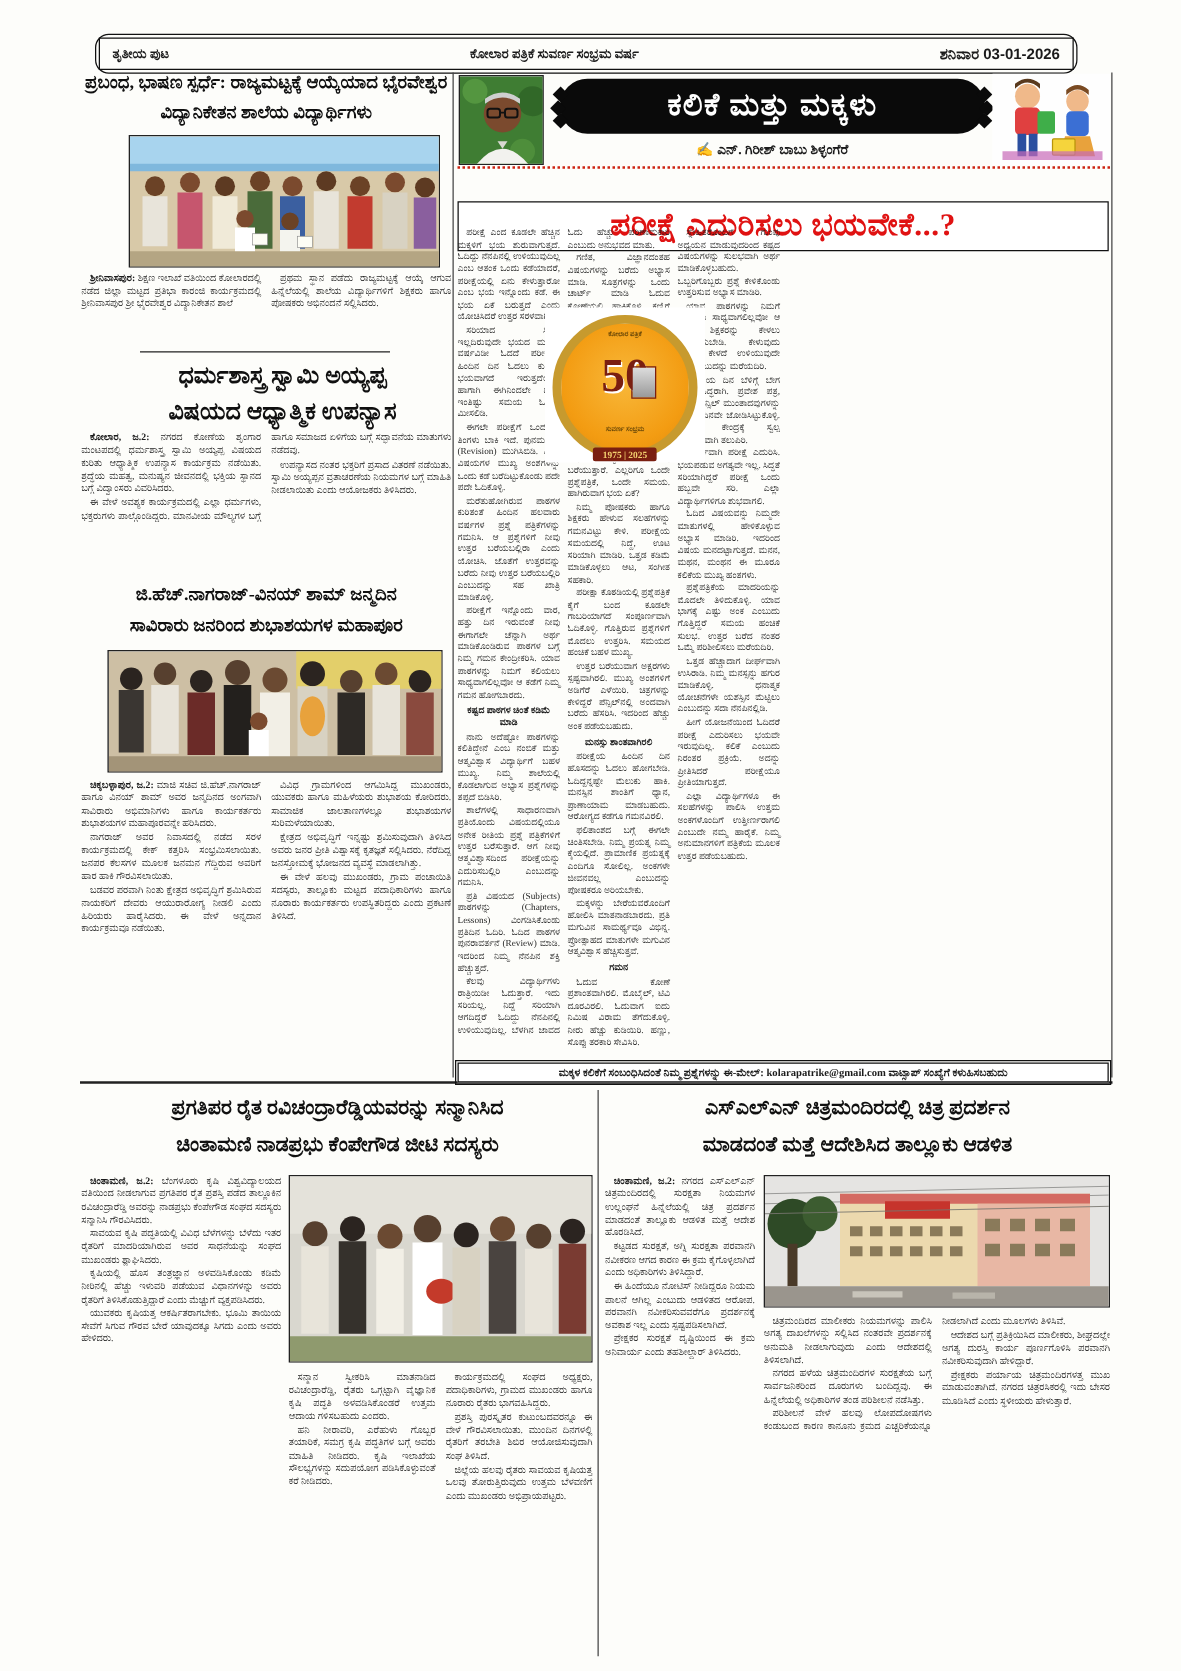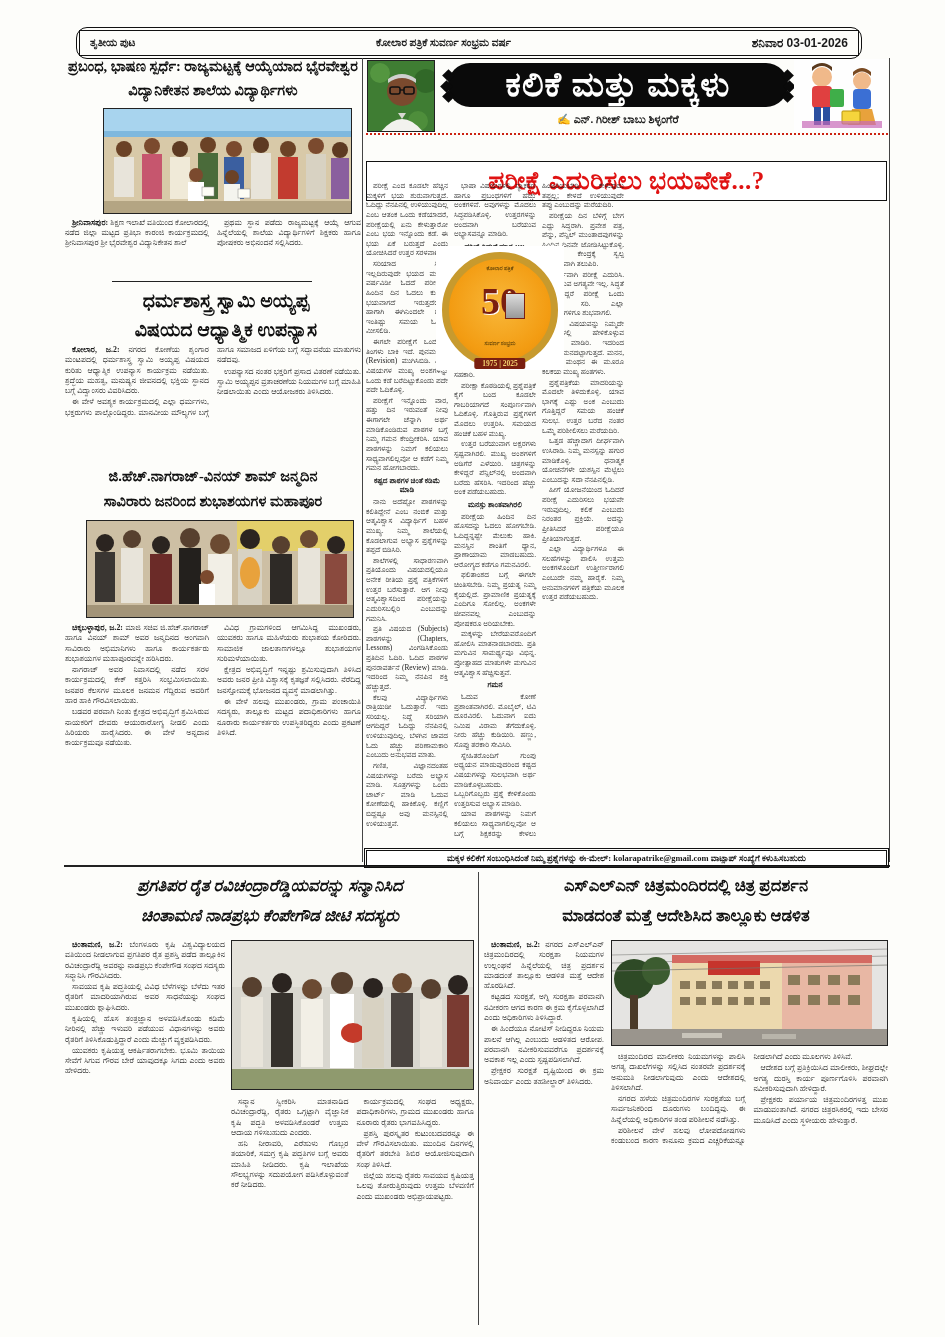--- a/index.html
+++ b/index.html
@@ -23,21 +23,21 @@
   .hl-bottom{font-size:16.5px;line-height:1.8;}
   
   .body-txt{font-size:7.8px;line-height:1.32;text-align:justify;overflow:hidden;}
   .cols-2{column-count:2;column-gap:8px;}
   .para{margin:0 0 1px 0;text-indent:7px;}
   .para b{font-weight:bold;}
   .subhead{font-weight:bold;text-align:center;text-indent:0;margin:3px 0 2px 0;}
   .caption-txt{font-size:7.8px;line-height:1.3;text-align:justify;column-count:2;column-gap:8px;overflow:hidden;}
   
   .banner{background:#0a0a0a;border-radius:22px;display:flex;align-items:center;justify-content:center;}
-  .banner-txt{color:#fff;font-size:34px;font-weight:bold;letter-spacing:1px;}
+  .banner-txt{color:#fff;font-size:25px;font-weight:bold;letter-spacing:1px;}
   .spike{position:absolute;background:#0a0a0a;width:9px;height:9px;transform:rotate(45deg);}
   .byline{text-align:center;font-size:11px;font-weight:bold;}
   .red-dots{border-top:2px dotted #cc2211;height:0;}
   .feat-hl-box{border:1.5px solid #111;display:flex;align-items:center;justify-content:center;background:#fff;}
   .feat-hl{color:#e01212;font-size:25px;font-weight:bold;letter-spacing:0.5px;}
   .feat-body{column-count:6;column-gap:6px;font-size:7.4px;line-height:1.3;text-align:justify;overflow:hidden;column-fill:auto;}
   .feat-footer{border:1px solid #111;outline:1px solid #111;outline-offset:1px;background:#fff;
                display:flex;align-items:center;justify-content:center;font-size:8.5px;font-weight:bold;}
   
   .seal{background:#fff;padding:2px;}
@@ -218,20 +218,21 @@
   <div class="abs red-dots" style="left:366px;top:133px;width:522px;"></div>
 
   <div class="abs feat-hl-box" style="left:366px;top:137px;width:521px;height:40px;margin-top:24px;">
     <span class="feat-hl">ಪರೀಕ್ಷೆ ಎದುರಿಸಲು ಭಯವೇಕೆ...?</span>
   </div>
 
   <div class="abs feat-body" style="left:366px;top:181px;width:522px;height:664px;">
       <p class="para">ಪರೀಕ್ಷೆ ಎಂದ ಕೂಡಲೇ ಹೆಚ್ಚಿನ ಮಕ್ಕಳಿಗೆ ಭಯ ಶುರುವಾಗುತ್ತದೆ. ಓದಿದ್ದು ನೆನಪಿನಲ್ಲಿ ಉಳಿಯುವುದಿಲ್ಲ ಎಂಬ ಆತಂಕ ಒಂದು ಕಡೆಯಾದರೆ, ಪರೀಕ್ಷೆಯಲ್ಲಿ ಏನು ಕೇಳುತ್ತಾರೋ ಎಂಬ ಭಯ ಇನ್ನೊಂದು ಕಡೆ. ಈ ಭಯ ಏಕೆ ಬರುತ್ತದೆ ಎಂದು ಯೋಚಿಸಿದರೆ ಉತ್ತರ ಸರಳವಾಗಿದೆ.</p>
       <p class="para">ಸರಿಯಾದ ಸಿದ್ಧತೆ ಇಲ್ಲದಿರುವುದೇ ಭಯದ ಮೂಲ. ವರ್ಷವಿಡೀ ಓದದೆ ಪರೀಕ್ಷೆಯ ಹಿಂದಿನ ದಿನ ಓದಲು ಕುಳಿತರೆ ಭಯವಾಗದೆ ಇರುತ್ತದೆಯೇ? ಹಾಗಾಗಿ ಈಗಿನಿಂದಲೇ ದಿನಕ್ಕೆ ಇಂತಿಷ್ಟು ಸಮಯ ಓದಲು ಮೀಸಲಿಡಿ.</p>
       <p class="para">ಈಗಲೇ ಪರೀಕ್ಷೆಗೆ ಒಂದೆರಡು ತಿಂಗಳು ಬಾಕಿ ಇದೆ. ಪುನರ್ಮನನ (Revision) ಮುಗಿಸಿಬಿಡಿ. ಎಲ್ಲಾ ವಿಷಯಗಳ ಮುಖ್ಯ ಅಂಶಗಳನ್ನು ಒಂದು ಕಡೆ ಬರೆದಿಟ್ಟುಕೊಂಡು ಪದೇ ಪದೇ ಓದಿಕೊಳ್ಳಿ.</p>
+      <p class="para">ಮರೆತುಹೋಗಿರುವ ಪಾಠಗಳ ಕುರಿತಂತೆ ಹಿಂದಿನ ಹಲವಾರು ವರ್ಷಗಳ ಪ್ರಶ್ನೆ ಪತ್ರಿಕೆಗಳನ್ನು ಗಮನಿಸಿ. ಆ ಪ್ರಶ್ನೆಗಳಿಗೆ ನೀವು ಉತ್ತರ ಬರೆಯಬಲ್ಲಿರಾ ಎಂದು ಯೋಚಿಸಿ. ಜೊತೆಗೆ ಉತ್ತರವನ್ನು ಬರೆದು ನೀವು ಉತ್ತರ ಬರೆಯಬಲ್ಲಿರಿ ಎಂಬುದನ್ನು ಸಹ ಖಾತ್ರಿ ಮಾಡಿಕೊಳ್ಳಿ.</p>
       <p class="para">ಪರೀಕ್ಷೆಗೆ ಇನ್ನೊಂದು ವಾರ, ಹತ್ತು ದಿನ ಇರುವಂತೆ ನೀವು ಈಗಾಗಲೇ ಚೆನ್ನಾಗಿ ಅರ್ಥ ಮಾಡಿಕೊಂಡಿರುವ ಪಾಠಗಳ ಬಗ್ಗೆ ನಿಮ್ಮ ಗಮನ ಕೇಂದ್ರೀಕರಿಸಿ. ಯಾವ ಪಾಠಗಳನ್ನು ನಿಮಗೆ ಕಲಿಯಲು ಸಾಧ್ಯವಾಗಲಿಲ್ಲವೋ ಆ ಕಡೆಗೆ ನಿಮ್ಮ ಗಮನ ಹೋಗಬಾರದು.</p>
       <p class="para subhead">ಕಷ್ಟದ ಪಾಠಗಳ ಚಿಂತೆ ಕಡಿಮೆ ಮಾಡಿ</p>
       <p class="para">ನಾನು ಅದೆಷ್ಟೋ ಪಾಠಗಳನ್ನು ಕಲಿತಿದ್ದೇನೆ ಎಂಬ ನಂಬಿಕೆ ಮತ್ತು ಆತ್ಮವಿಶ್ವಾಸ ವಿದ್ಯಾರ್ಥಿಗೆ ಬಹಳ ಮುಖ್ಯ. ನಿಮ್ಮ ಶಾಲೆಯಲ್ಲಿ ಕೊಡಲಾಗುವ ಅಭ್ಯಾಸ ಪ್ರಶ್ನೆಗಳನ್ನು ತಪ್ಪದೆ ಬಿಡಿಸಿರಿ.</p>
       <p class="para">ಶಾಲೆಗಳಲ್ಲಿ ಸಾಧಾರಣವಾಗಿ ಪ್ರತಿಯೊಂದು ವಿಷಯದಲ್ಲಿಯೂ ಅನೇಕ ರೀತಿಯ ಪ್ರಶ್ನೆ ಪತ್ರಿಕೆಗಳಿಗೆ ಉತ್ತರ ಬರೆಸುತ್ತಾರೆ. ಆಗ ನೀವು ಆತ್ಮವಿಶ್ವಾಸದಿಂದ ಪರೀಕ್ಷೆಯನ್ನು ಎದುರಿಸಬಲ್ಲಿರಿ ಎಂಬುದನ್ನು ಗಮನಿಸಿ.</p>
       <p class="para">ಪ್ರತಿ ವಿಷಯದ (Subjects) ಪಾಠಗಳನ್ನು (Chapters, Lessons) ವಿಂಗಡಿಸಿಕೊಂಡು ಪ್ರತಿದಿನ ಓದಿರಿ. ಓದಿದ ಪಾಠಗಳ ಪುನರಾವರ್ತನೆ (Review) ಮಾಡಿ. ಇದರಿಂದ ನಿಮ್ಮ ನೆನಪಿನ ಶಕ್ತಿ ಹೆಚ್ಚುತ್ತದೆ.</p>
       <p class="para">ಕೆಲವು ವಿದ್ಯಾರ್ಥಿಗಳು ರಾತ್ರಿಯಿಡೀ ಓದುತ್ತಾರೆ. ಇದು ಸರಿಯಲ್ಲ. ನಿದ್ದೆ ಸರಿಯಾಗಿ ಆಗದಿದ್ದರೆ ಓದಿದ್ದು ನೆನಪಿನಲ್ಲಿ ಉಳಿಯುವುದಿಲ್ಲ. ಬೆಳಗಿನ ಜಾವದ ಓದು ಹೆಚ್ಚು ಪರಿಣಾಮಕಾರಿ ಎಂಬುದು ಅನುಭವದ ಮಾತು.</p>
       <p class="para">ಗಣಿತ, ವಿಜ್ಞಾನದಂತಹ ವಿಷಯಗಳನ್ನು ಬರೆದು ಅಭ್ಯಾಸ ಮಾಡಿ. ಸೂತ್ರಗಳನ್ನು ಒಂದು ಚಾರ್ಟ್ ಮಾಡಿ ಓದುವ ಕೋಣೆಯಲ್ಲಿ ಹಾಕಿಕೊಳ್ಳಿ. ಕಣ್ಣಿಗೆ ಬಿದ್ದಷ್ಟೂ ಅವು ಮನಸ್ಸಿನಲ್ಲಿ ಉಳಿಯುತ್ತವೆ.</p>
       <p class="para">ಭಾಷಾ ವಿಷಯಗಳಲ್ಲಿ ವ್ಯಾಕರಣ ಹಾಗೂ ಪ್ರಬಂಧಗಳಿಗೆ ಹೆಚ್ಚು ಅಂಕಗಳಿವೆ. ಅವುಗಳನ್ನು ಮೊದಲು ಸಿದ್ಧಪಡಿಸಿಕೊಳ್ಳಿ. ಉತ್ತರಗಳನ್ನು ಅಂದವಾಗಿ ಬರೆಯುವ ಅಭ್ಯಾಸವನ್ನೂ ಮಾಡಿರಿ.</p>
       <p class="para subhead">ಪರೀಕ್ಷೆ ನಿಮಗೆ ಮಾತ್ರ ಅಲ್ಲ</p>
       <p class="para">ನೆನಪಿಡಿ, ಪರೀಕ್ಷೆ ಬರೆಯುವವರು ನೀವೊಬ್ಬರೇ ಅಲ್ಲ. ನಿಮ್ಮಂತೆ ಲಕ್ಷಾಂತರ ವಿದ್ಯಾರ್ಥಿಗಳು ಪರೀಕ್ಷೆ ಬರೆಯುತ್ತಾರೆ. ಎಲ್ಲರಿಗೂ ಒಂದೇ ಪ್ರಶ್ನೆಪತ್ರಿಕೆ, ಒಂದೇ ಸಮಯ. ಹಾಗಿರುವಾಗ ಭಯ ಏಕೆ?</p>
@@ -262,21 +263,21 @@
       <div class="seal-photo"></div>
       <div class="seal-arc-bottom">ಸುವರ್ಣ ಸಂಭ್ರಮ</div>
       <div class="seal-ribbon">1975 | 2025</div>
     </div>
   </div>
 
   <div class="abs feat-footer" style="left:366px;top:850px;width:521px;height:16px;">
     <span>ಮಕ್ಕಳ ಕಲಿಕೆಗೆ ಸಂಬಂಧಿಸಿದಂತೆ ನಿಮ್ಮ ಪ್ರಶ್ನೆಗಳನ್ನು ಈ-ಮೇಲ್: kolarapatrike@gmail.com ವಾಟ್ಸಾಪ್ ಸಂಖ್ಯೆಗೆ ಕಳುಹಿಸಬಹುದು</span>
   </div>
 
-  <div class="abs headline hl-bottom" style="left:66px;top:871px;width:408px;font-style:italic;">
+  <div class="abs headline hl-bottom" style="left:66px;top:871px;width:408px;">
     <div>ಪ್ರಗತಿಪರ ರೈತ ರವಿಚಂದ್ರಾರೆಡ್ಡಿಯವರನ್ನು ಸನ್ಮಾನಿಸಿದ</div>
     <div>ಚಿಂತಾಮಣಿ ನಾಡಪ್ರಭು ಕೆಂಪೇಗೌಡ ಜೀಟಿ ಸದಸ್ಯರು</div>
   </div>
 
   <div class="abs body-txt" style="left:65px;top:940px;width:160px;height:385px;">
       <p class="para"><b>ಚಿಂತಾಮಣಿ, ಜ.2: </b>ಬೆಂಗಳೂರು ಕೃಷಿ ವಿಶ್ವವಿದ್ಯಾಲಯದ ವತಿಯಿಂದ ನೀಡಲಾಗುವ ಪ್ರಗತಿಪರ ರೈತ ಪ್ರಶಸ್ತಿ ಪಡೆದ ತಾಲ್ಲೂಕಿನ ರವಿಚಂದ್ರಾರೆಡ್ಡಿ ಅವರನ್ನು ನಾಡಪ್ರಭು ಕೆಂಪೇಗೌಡ ಸಂಘದ ಸದಸ್ಯರು ಸನ್ಮಾನಿಸಿ ಗೌರವಿಸಿದರು.</p>
       <p class="para">ಸಾವಯವ ಕೃಷಿ ಪದ್ಧತಿಯಲ್ಲಿ ವಿವಿಧ ಬೆಳೆಗಳನ್ನು ಬೆಳೆದು ಇತರ ರೈತರಿಗೆ ಮಾದರಿಯಾಗಿರುವ ಅವರ ಸಾಧನೆಯನ್ನು ಸಂಘದ ಮುಖಂಡರು ಶ್ಲಾಘಿಸಿದರು.</p>
       <p class="para">ಕೃಷಿಯಲ್ಲಿ ಹೊಸ ತಂತ್ರಜ್ಞಾನ ಅಳವಡಿಸಿಕೊಂಡು ಕಡಿಮೆ ನೀರಿನಲ್ಲಿ ಹೆಚ್ಚು ಇಳುವರಿ ಪಡೆಯುವ ವಿಧಾನಗಳನ್ನು ಅವರು ರೈತರಿಗೆ ತಿಳಿಸಿಕೊಡುತ್ತಿದ್ದಾರೆ ಎಂದು ಮೆಚ್ಚುಗೆ ವ್ಯಕ್ತಪಡಿಸಿದರು.</p>
       <p class="para">ಯುವಕರು ಕೃಷಿಯತ್ತ ಆಕರ್ಷಿತರಾಗಬೇಕು. ಭೂಮಿ ತಾಯಿಯ ಸೇವೆಗೆ ಸಿಗುವ ಗೌರವ ಬೇರೆ ಯಾವುದಕ್ಕೂ ಸಿಗದು ಎಂದು ಅವರು ಹೇಳಿದರು.</p>
     </div>

